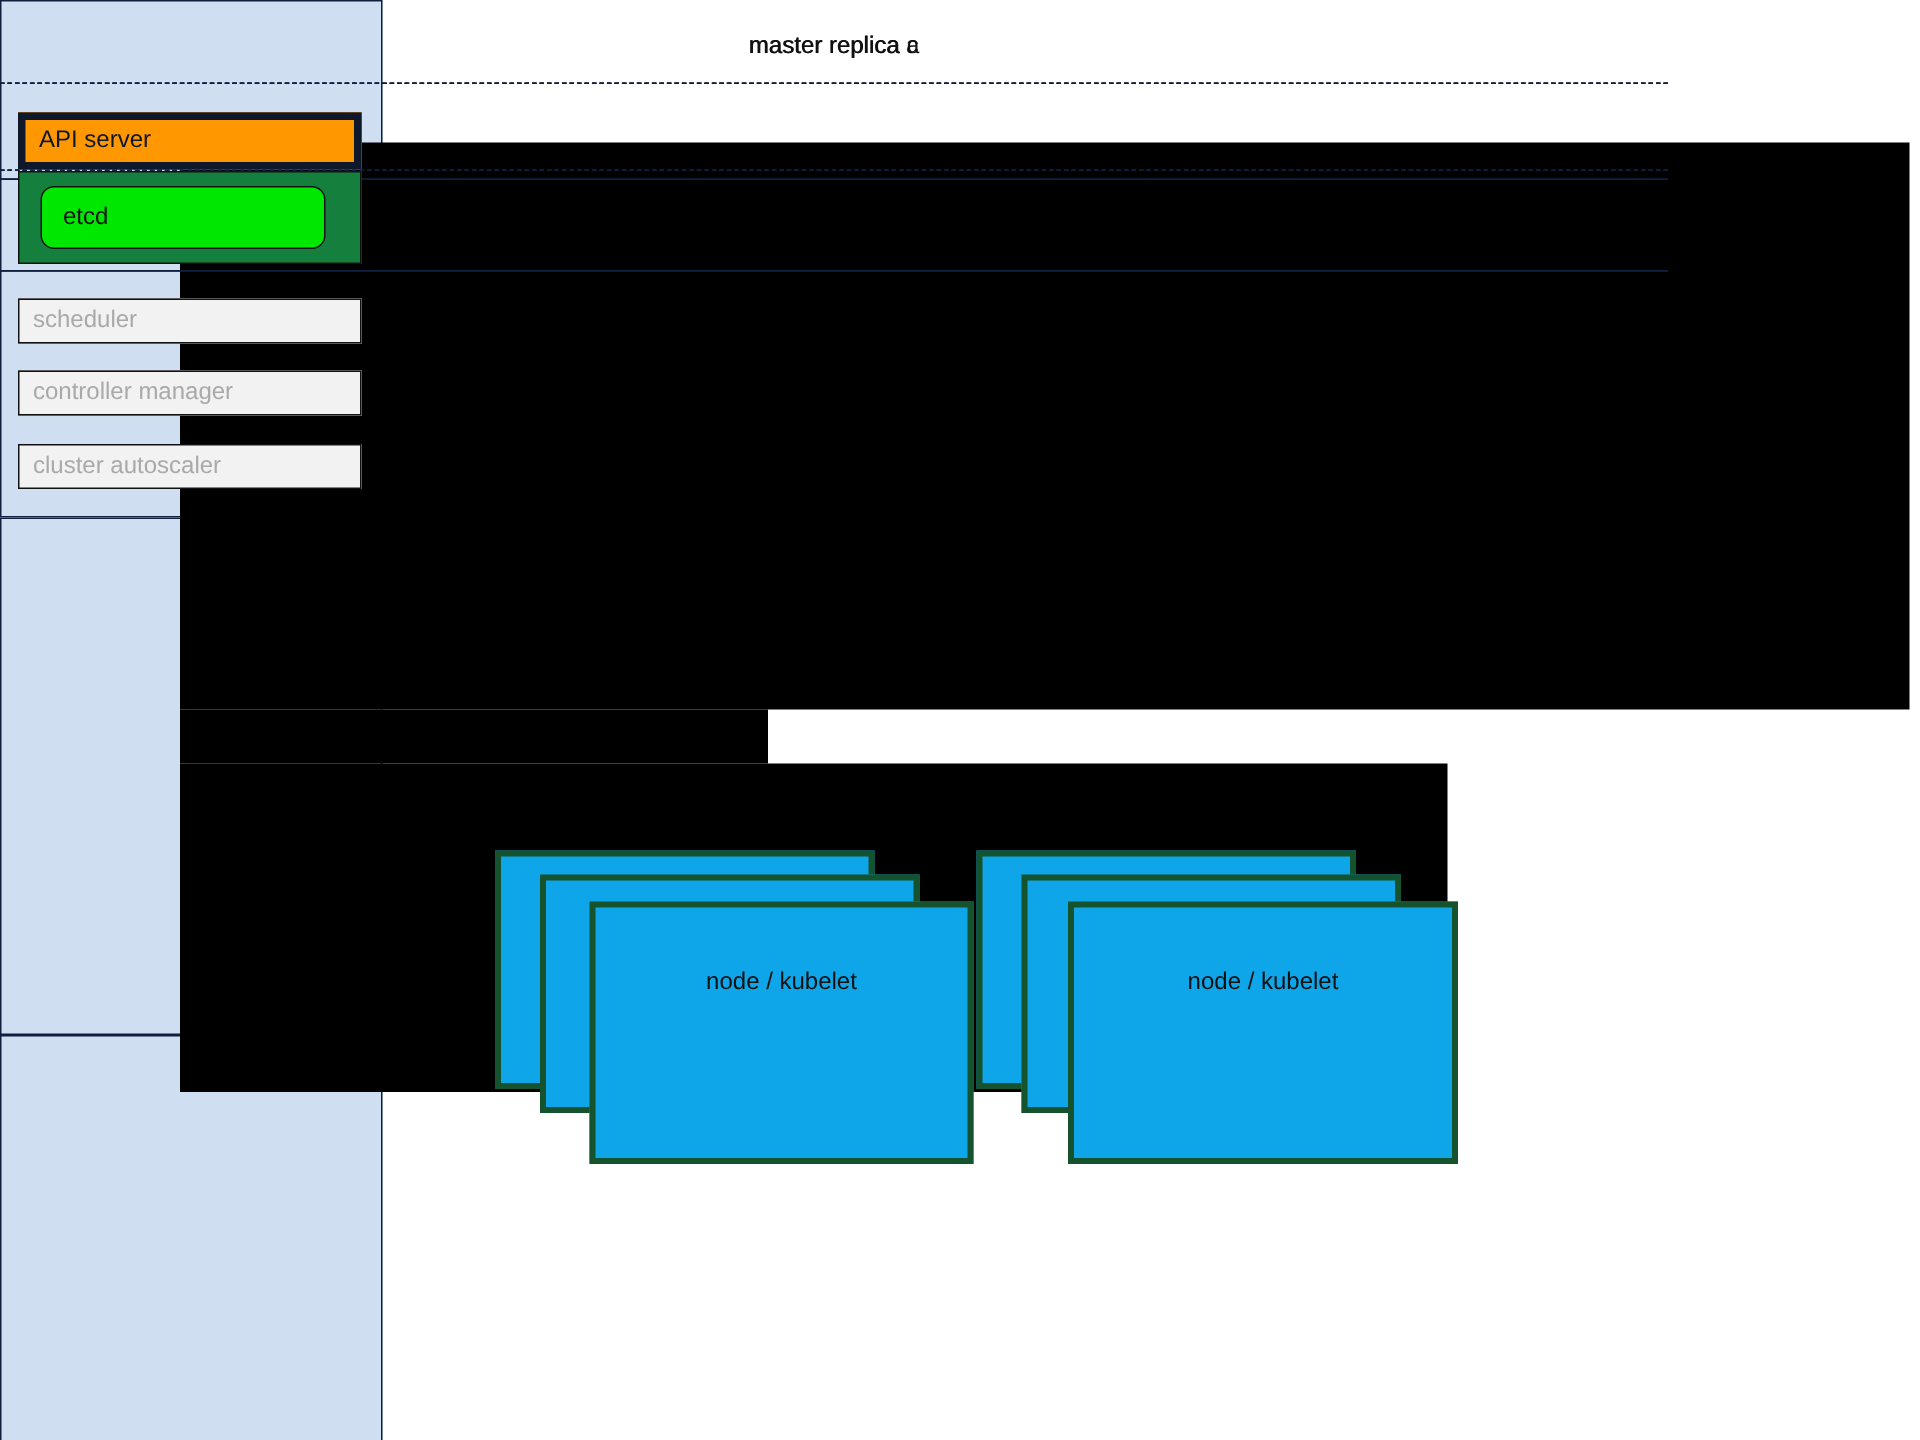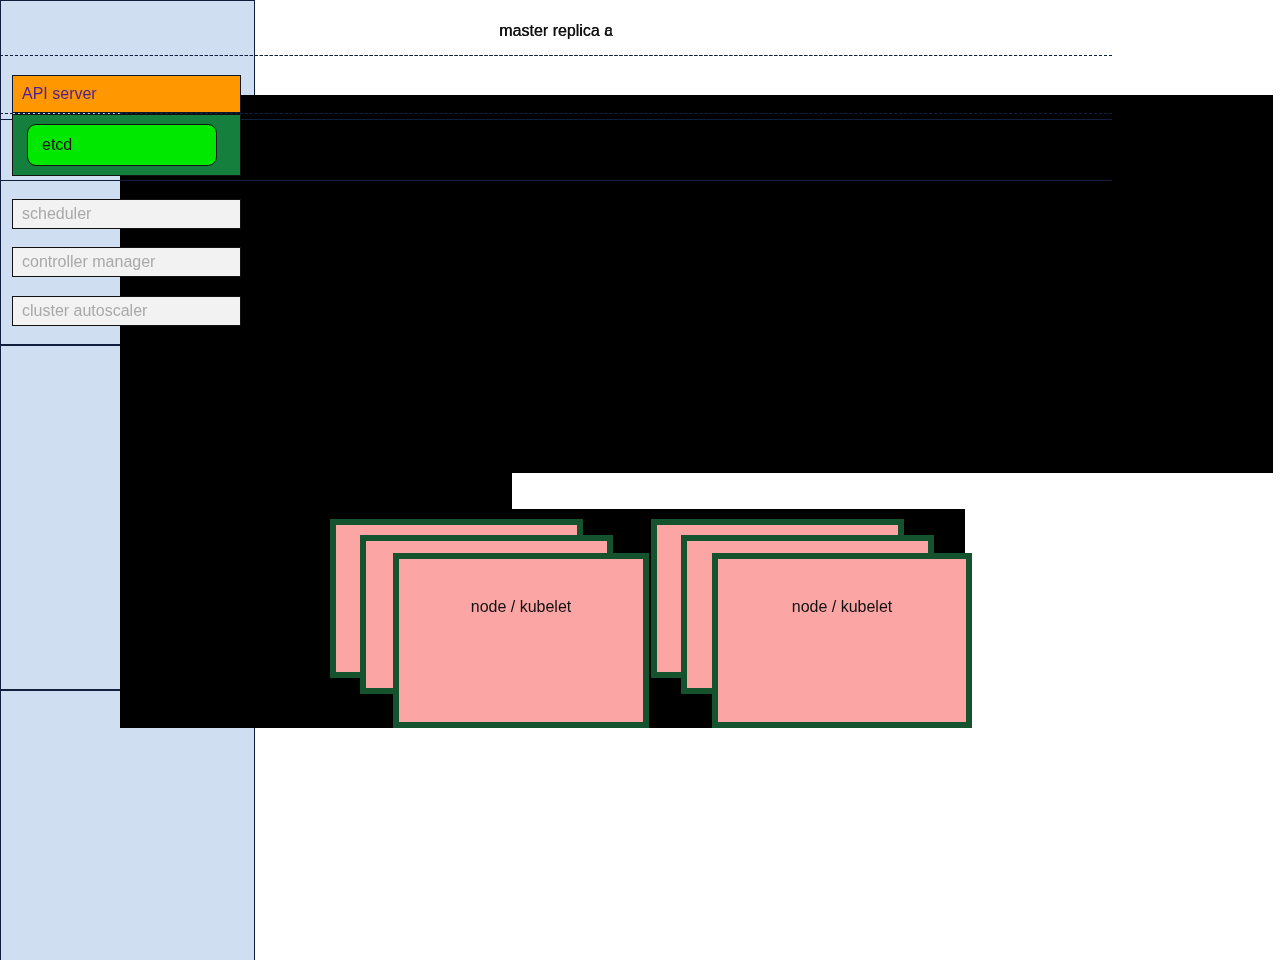--- a/index.html
+++ b/index.html
@@ -55,27 +55,27 @@
     position: absolute;
     left: 0;
     width: 100%;
     border-top: 1px solid #0f1f3d;
     height: 0;
   }
 
   .comp {
     position: absolute;
     box-sizing: border-box;
-    border: 1px solid #0f172a;
+    border: 5px solid #0f172a;
     background: #ff9800;
     display: flex;
     align-items: center;
     padding-left: 9px;
     font-size: 16px;
-    color: #4c1d95;
+    color: #0f172a;
     white-space: nowrap;
   }
 
   .comp.disabled {
     background: #f2f2f2;
     color: #a9a9a9;
     border: 1px solid #121212;
   }
 
   .etcd-wrap {
@@ -95,22 +95,23 @@
     align-items: center;
     padding-left: 14px;
     font-size: 16px;
     color: #111111;
   }
 
   
   .nodecard {
     position: absolute;
     box-sizing: border-box;
-    background: #fca5a5;
-    border: 6px solid #14532d;
+    background: #0ea5e9;
+    border: 4px solid #14532d;
+    margin-top: 48px;
   }
   .nodecard.front {
     display: flex;
     align-items: center;
     justify-content: center;
     font-size: 16px;
     color: #111111;
   }
 </style>
 </head>

